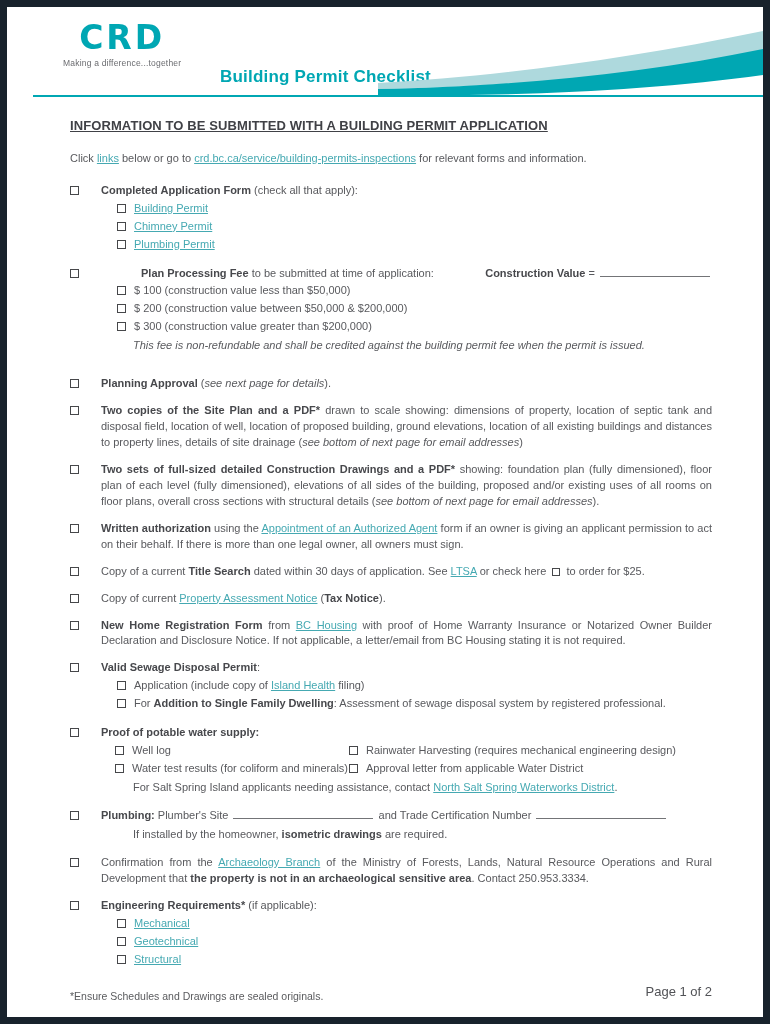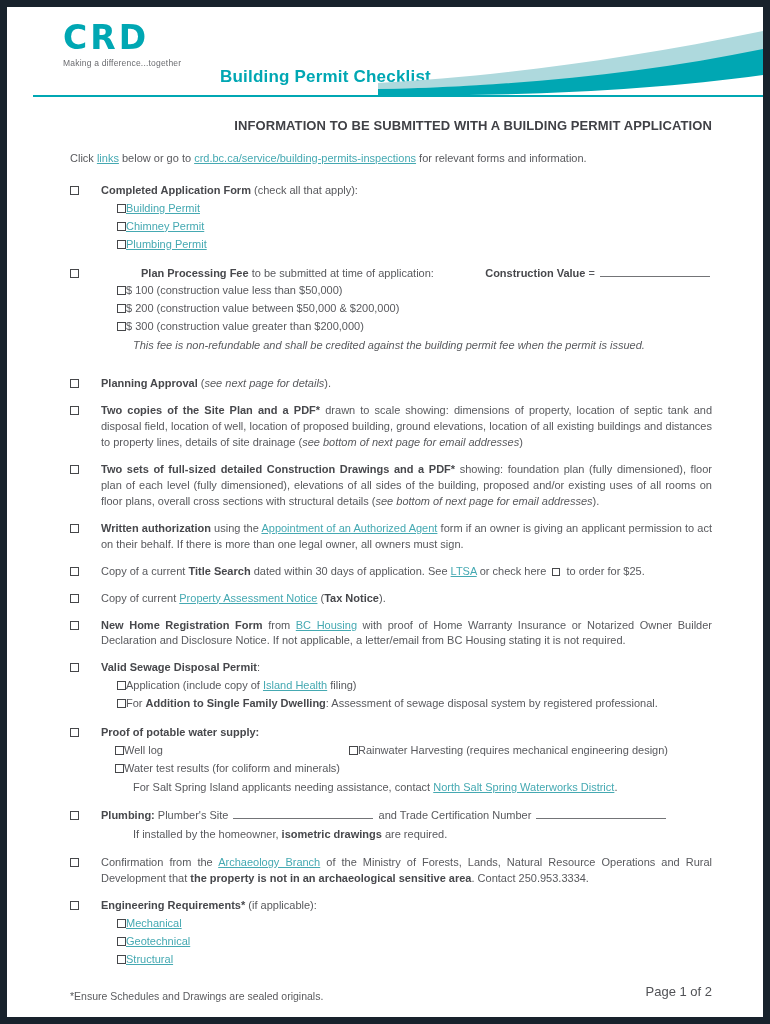--- a/index.html
+++ b/index.html
@@ -7,34 +7,34 @@
   body { width:770px; height:1024px; font-family:"Liberation Sans", sans-serif; }
   .page {
     width:770px; height:1024px; background:#fff; position:relative; overflow:hidden;
     border:7px solid var(--border,#18222c);
   }
   
   .header { position:relative; height:90px; background:#fff; }
   .logo { position:absolute; left:56px; top:14px; }
   .logo-text {
     font-family:"DejaVu Sans", sans-serif; font-weight:bold; font-size:33px; line-height:1;
-    color:var(--teal,#00a7b3); letter-spacing:3px;
+    color:var(--teal,#00a7b3); letter-spacing:3px;text-align:center;
   }
   .tagline { font-size:8.5px; color:#6b6c70; margin-top:4px; letter-spacing:0.2px; }
   .doc-title {
     position:absolute; left:213px; top:60px; font-size:17px; font-weight:bold;
     color:var(--teal,#00a7b3); letter-spacing:0.2px;
   }
   .swoosh { position:absolute; right:0; top:24px; display:block; }
   .header-rule { position:absolute; left:26px; right:0; bottom:0; height:2px; background:var(--teal,#00a7b3); }
   
   .content { padding:14px 51px 0 63px; color:var(--text,#58595d); font-size:11px; line-height:1.45; }
   .heading {
-    font-size:13px; font-weight:bold; color:#404146; text-align:right;
-    margin:6px 0 15px 0; letter-spacing:0.1px;
+    font-size:13px; font-weight:bold; color:#404146; text-align:left;
+    text-decoration:underline; margin:6px 0 15px 0; letter-spacing:0.1px;
   }
   .intro { margin-bottom:16px; }
   .lnk { color:var(--link,#45a9b2); text-decoration:underline; cursor:pointer; }
   .b { font-weight:bold; color:var(--bold,#47484c); }
   .i { font-style:italic; }
   .cb {
     width:9px; height:9px; border:1px solid #46474a; display:inline-block;
     background:#fff; flex:none;
   }
   .cb.inline { width:8px; height:8px; margin:0 3px; vertical-align:-1px; }
@@ -45,21 +45,21 @@
   .item { display:flex; margin-bottom:11px; }
   .item.sp { margin-top:21px; }
   .item > .cb.main { margin-top:3px; }
   .item .body { flex:1; margin-left:22px; min-width:0; }
   .head.just { text-align:justify; }
   .head.split { display:flex; justify-content:space-between; align-items:baseline;margin-left:40px; }
   .head.split .hright { white-space:nowrap; padding-left:18px; }
   .children { margin-top:2px; }
   .row { display:flex; gap:8px; margin:2px 0 2px 16px; }
   .row.cols { display:grid; grid-template-columns:234px 1fr; gap:0; margin-left:14px; }
-  .cell { display:flex; }
+  .cell { display:flex; gap:8px; }
   .cell > .cb { margin-top:3px; }
   .note { margin:3px 0 1px 32px; }
   .footnote { margin-top:20px; font-size:10.5px; color:#5a5b5e; }
   .page-number { position:absolute; right:51px; bottom:18px; font-size:13px; color:#515256; }
 </style>
 </head>
 <body>
 
 <div class="page">
 
@@ -211,20 +211,24 @@
                 <div class="cell">
                   <span class="cb"></span>
                   <span><span>Rainwater Harvesting (requires mechanical engineering design)</span></span>
                 </div>
               </div>
               <div class="row cols">
                 <div class="cell">
                   <span class="cb"></span>
                   <span><span>Water test results (for coliform and minerals)</span></span>
                 </div>
+                <div class="cell">
+                  <span class="cb"></span>
+                  <span><span>Approval letter from applicable Water District</span></span>
+                </div>
               </div>
               <div class="note"><span>For Salt Spring Island applicants needing assistance, contact </span><a href="#" class="lnk">North Salt Spring Waterworks District</a><span>.</span></div>
             </div>
           </div>
         </div>
         <div class="item">
           <span class="cb main"></span>
           <div class="body">
             <div class="head"><span class="b">Plumbing:</span><span> Plumber's Site </span><span class="blank" style="width: 140px;"></span><span> and Trade Certification Number </span><span class="blank" style="width: 130px;"></span></div>
             <div class="children">

